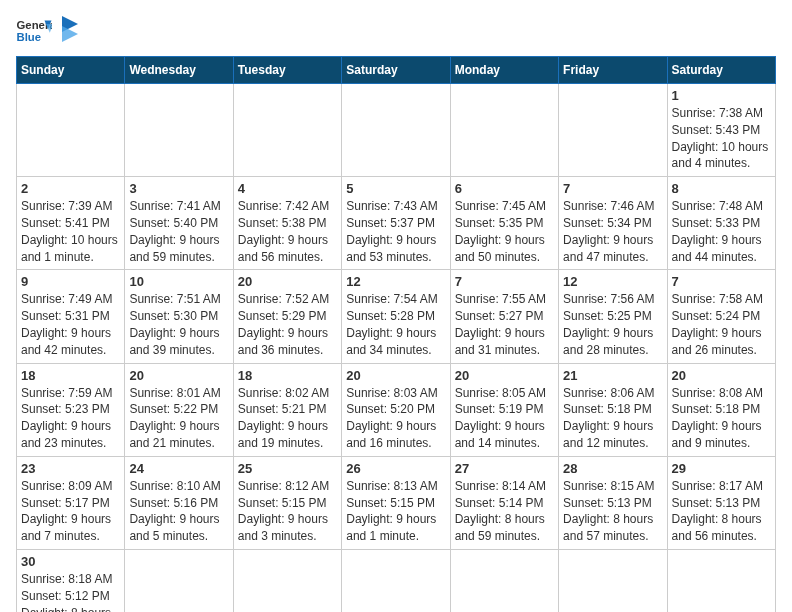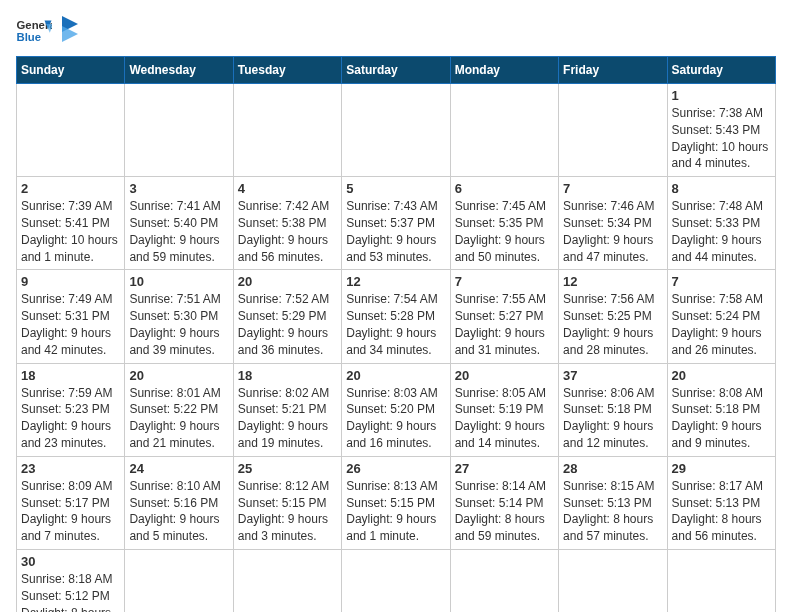--- a/index.html
+++ b/index.html
@@ -202,21 +202,21 @@
         </td>
         <td>
           <span class="day-num">20</span>
           <div class="day-info">Sunrise: 8:03 AM<br>Sunset: 5:20 PM<br>Daylight: 9 hours and 16 minutes.</div>
         </td>
         <td>
           <span class="day-num">20</span>
           <div class="day-info">Sunrise: 8:05 AM<br>Sunset: 5:19 PM<br>Daylight: 9 hours and 14 minutes.</div>
         </td>
         <td>
-          <span class="day-num">37</span>
+          <span class="day-num">21</span>
           <div class="day-info">Sunrise: 8:06 AM<br>Sunset: 5:18 PM<br>Daylight: 9 hours and 12 minutes.</div>
         </td>
         <td>
           <span class="day-num">20</span>
           <div class="day-info">Sunrise: 8:08 AM<br>Sunset: 5:18 PM<br>Daylight: 9 hours and 9 minutes.</div>
         </td>
       </tr>
       <tr>
         <td>
           <span class="day-num">23</span>

